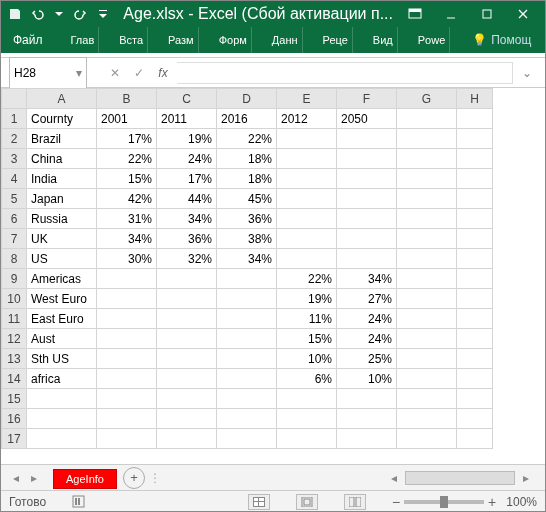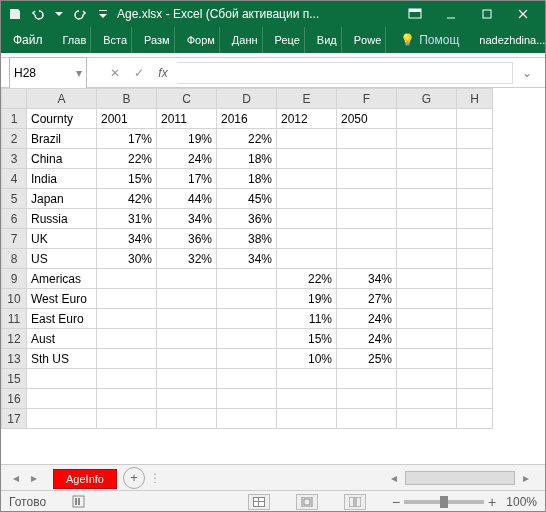--- a/index.html
+++ b/index.html
@@ -1,22 +1,22 @@
 <!DOCTYPE html>
 <html><head>
 <meta charset="utf-8">
 <style>
 *{box-sizing:border-box;margin:0;padding:0;font-family:'Segoe UI',Tahoma,sans-serif;font-size:12px}
 body{background:#fff;width:546px;height:512px;overflow:hidden;border:1px solid #888}
 .titlebar{background:#0c6d3e;height:26px;display:flex;align-items:center;color:#fff;padding:0 4px}
 .titlebar .qat{display:flex;align-items:center;gap:2px}
 .titlebar .qat .ic{width:20px;height:20px;display:flex;align-items:center;justify-content:center;cursor:default}
-.titlebar .title{flex:1;text-align:left;font-size:12px;white-space:nowrap;overflow:hidden;padding:0 4px}
+.titlebar .title{flex:1;text-align:right;font-size:16px;white-space:nowrap;overflow:hidden;padding:0 4px}
 .titlebar .wbtn{width:36px;height:26px;display:flex;align-items:center;justify-content:center;cursor:default}
-.ribbon{background:#0c6d3e;height:26px;display:flex;align-items:center;color:#fff;padding:0 4px;gap:8px}
+.ribbon{background:#0c6d3e;height:26px;display:flex;align-items:center;color:#fff;padding:0 4px;gap:16px}
 .ribbon .tab{padding:0 4px;height:26px;display:flex;align-items:center;font-size:11px;border-right:1px solid rgba(255,255,255,0.2);cursor:default;white-space:nowrap}
 .ribbon .file{padding:0 8px;font-size:12px;border:none}
 .ribbon .help{display:flex;align-items:center;gap:4px;padding:0 6px;font-size:11px;color:#cde}
 .ribbon .user{padding:0 6px;font-size:11px;display:flex;align-items:center;gap:4px}
 .rib-divider{height:5px;background:#fff;border-bottom:1px solid #ccc}
 .fbar{height:30px;background:#fff;display:flex;align-items:center;border-bottom:1px solid #ccc;padding:4px 8px;gap:4px}
 .namebox{width:78px;height:32px;border:1px solid #bbb;background:#fff;padding:0 4px;display:flex;align-items:center;justify-content:space-between;font-size:11px}
 .fbar .fbtn{width:20px;height:20px;display:flex;align-items:center;justify-content:center;color:#999;cursor:default}
 .fbar .fx{font-style:italic;color:#666}
 .fbar .input{flex:1;height:22px;border:1px solid #ddd;border-left:none;padding:0 4px;font-size:11px}
@@ -289,20 +289,31 @@
           <td class="l">Sth US</td>
           <td class=""></td>
           <td class=""></td>
           <td class=""></td>
           <td class="">10%</td>
           <td class="">25%</td>
           <td class=""></td>
           <td class=""></td>
         </tr>
         <tr>
+          <th class="rowh">14</th>
+          <td class="l">africa</td>
+          <td class=""></td>
+          <td class=""></td>
+          <td class=""></td>
+          <td class="">6%</td>
+          <td class="">10%</td>
+          <td class=""></td>
+          <td class=""></td>
+        </tr>
+        <tr>
           <th class="rowh">15</th>
           <td class="l"></td>
           <td class=""></td>
           <td class=""></td>
           <td class=""></td>
           <td class=""></td>
           <td class=""></td>
           <td class=""></td>
           <td class=""></td>
         </tr>

